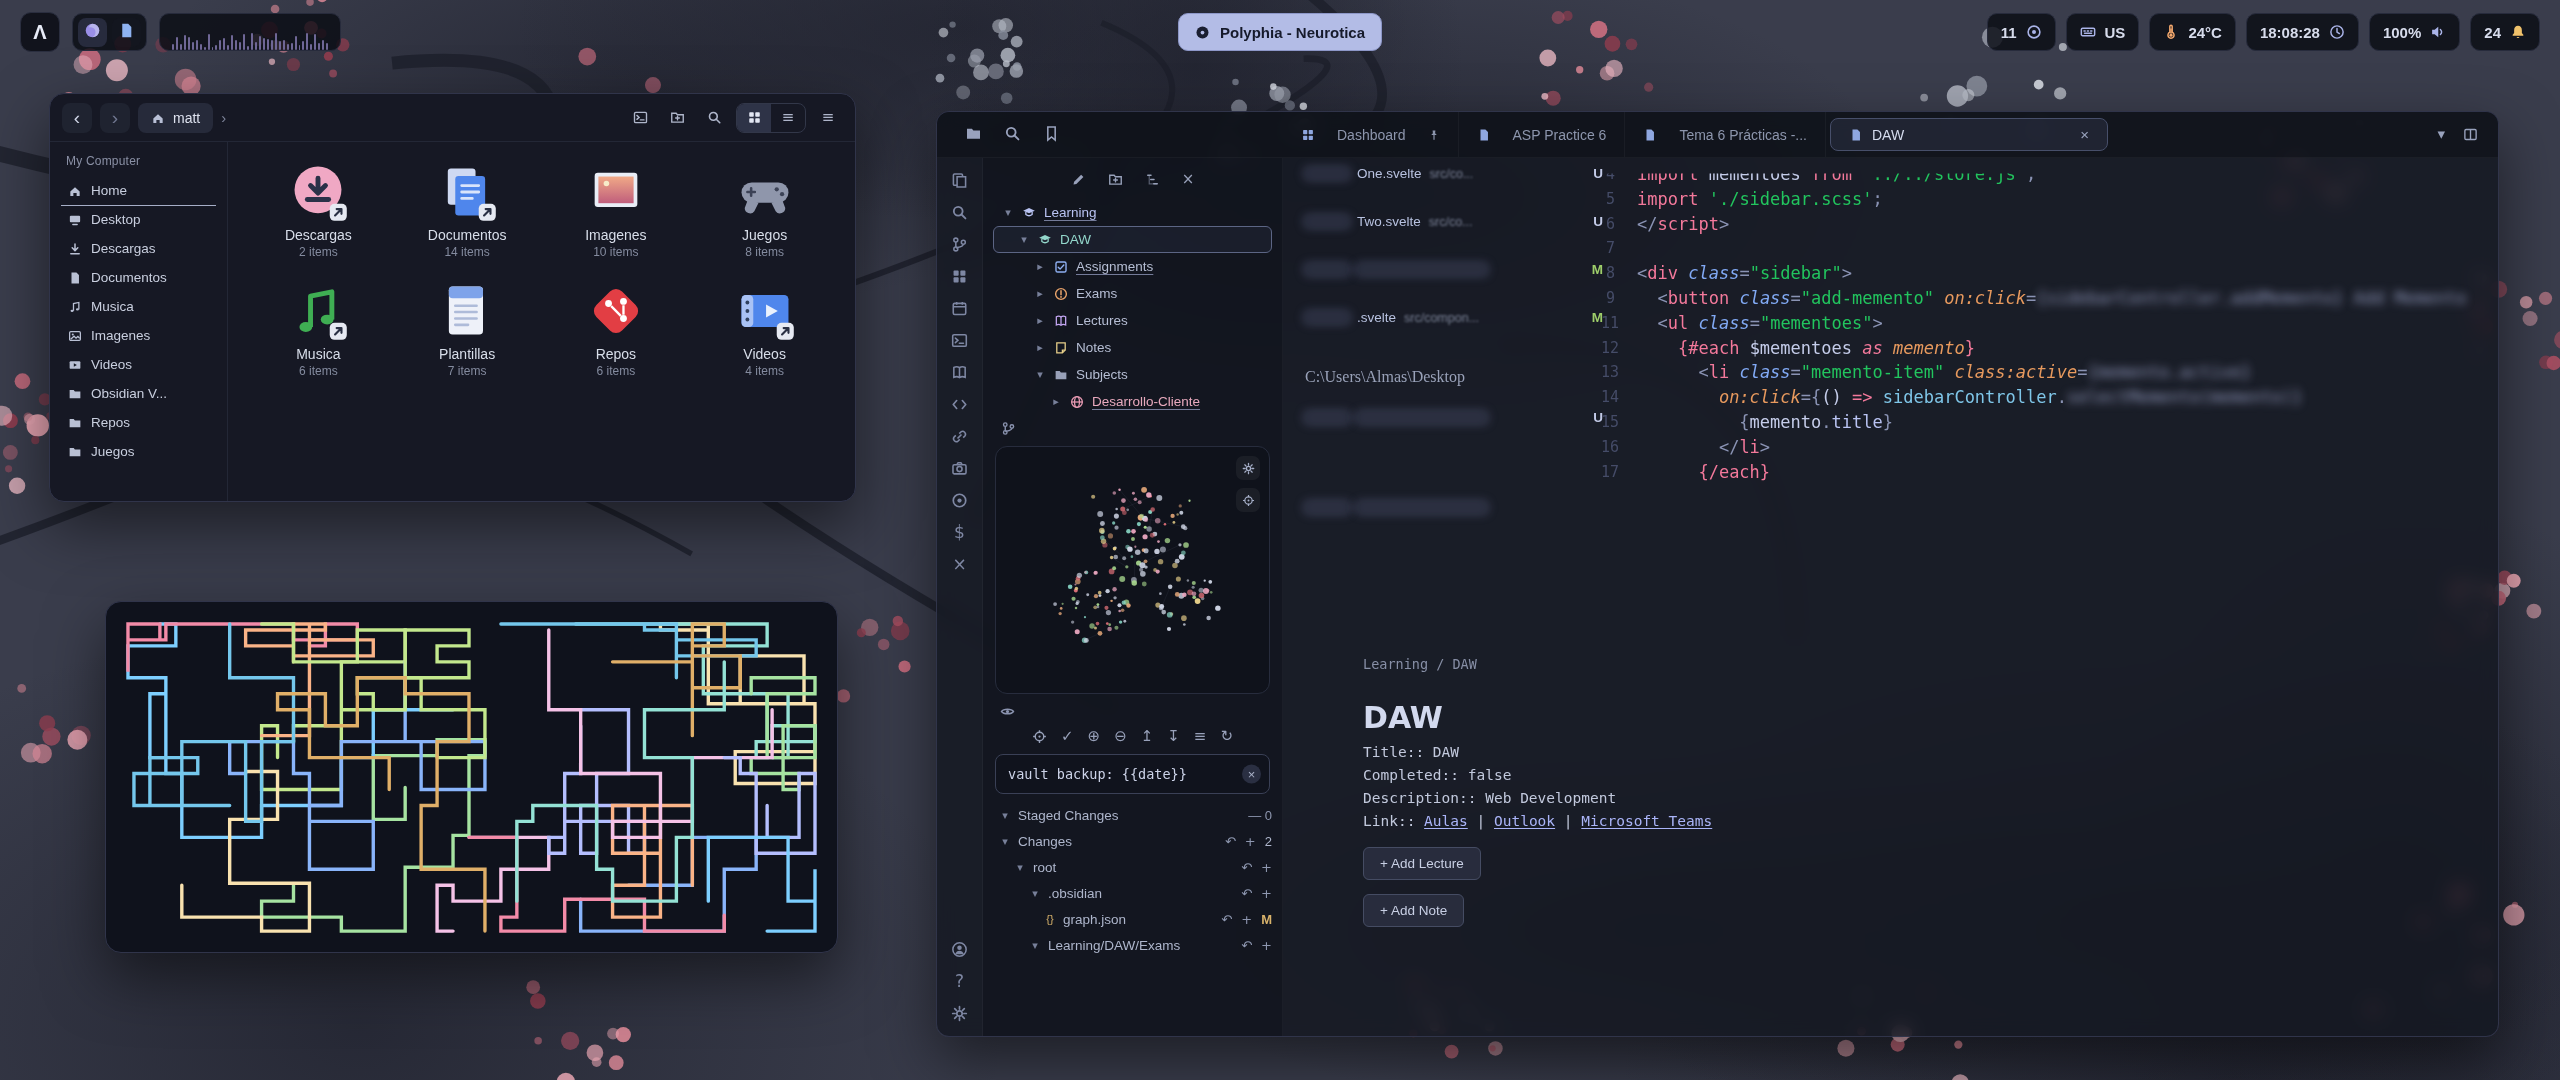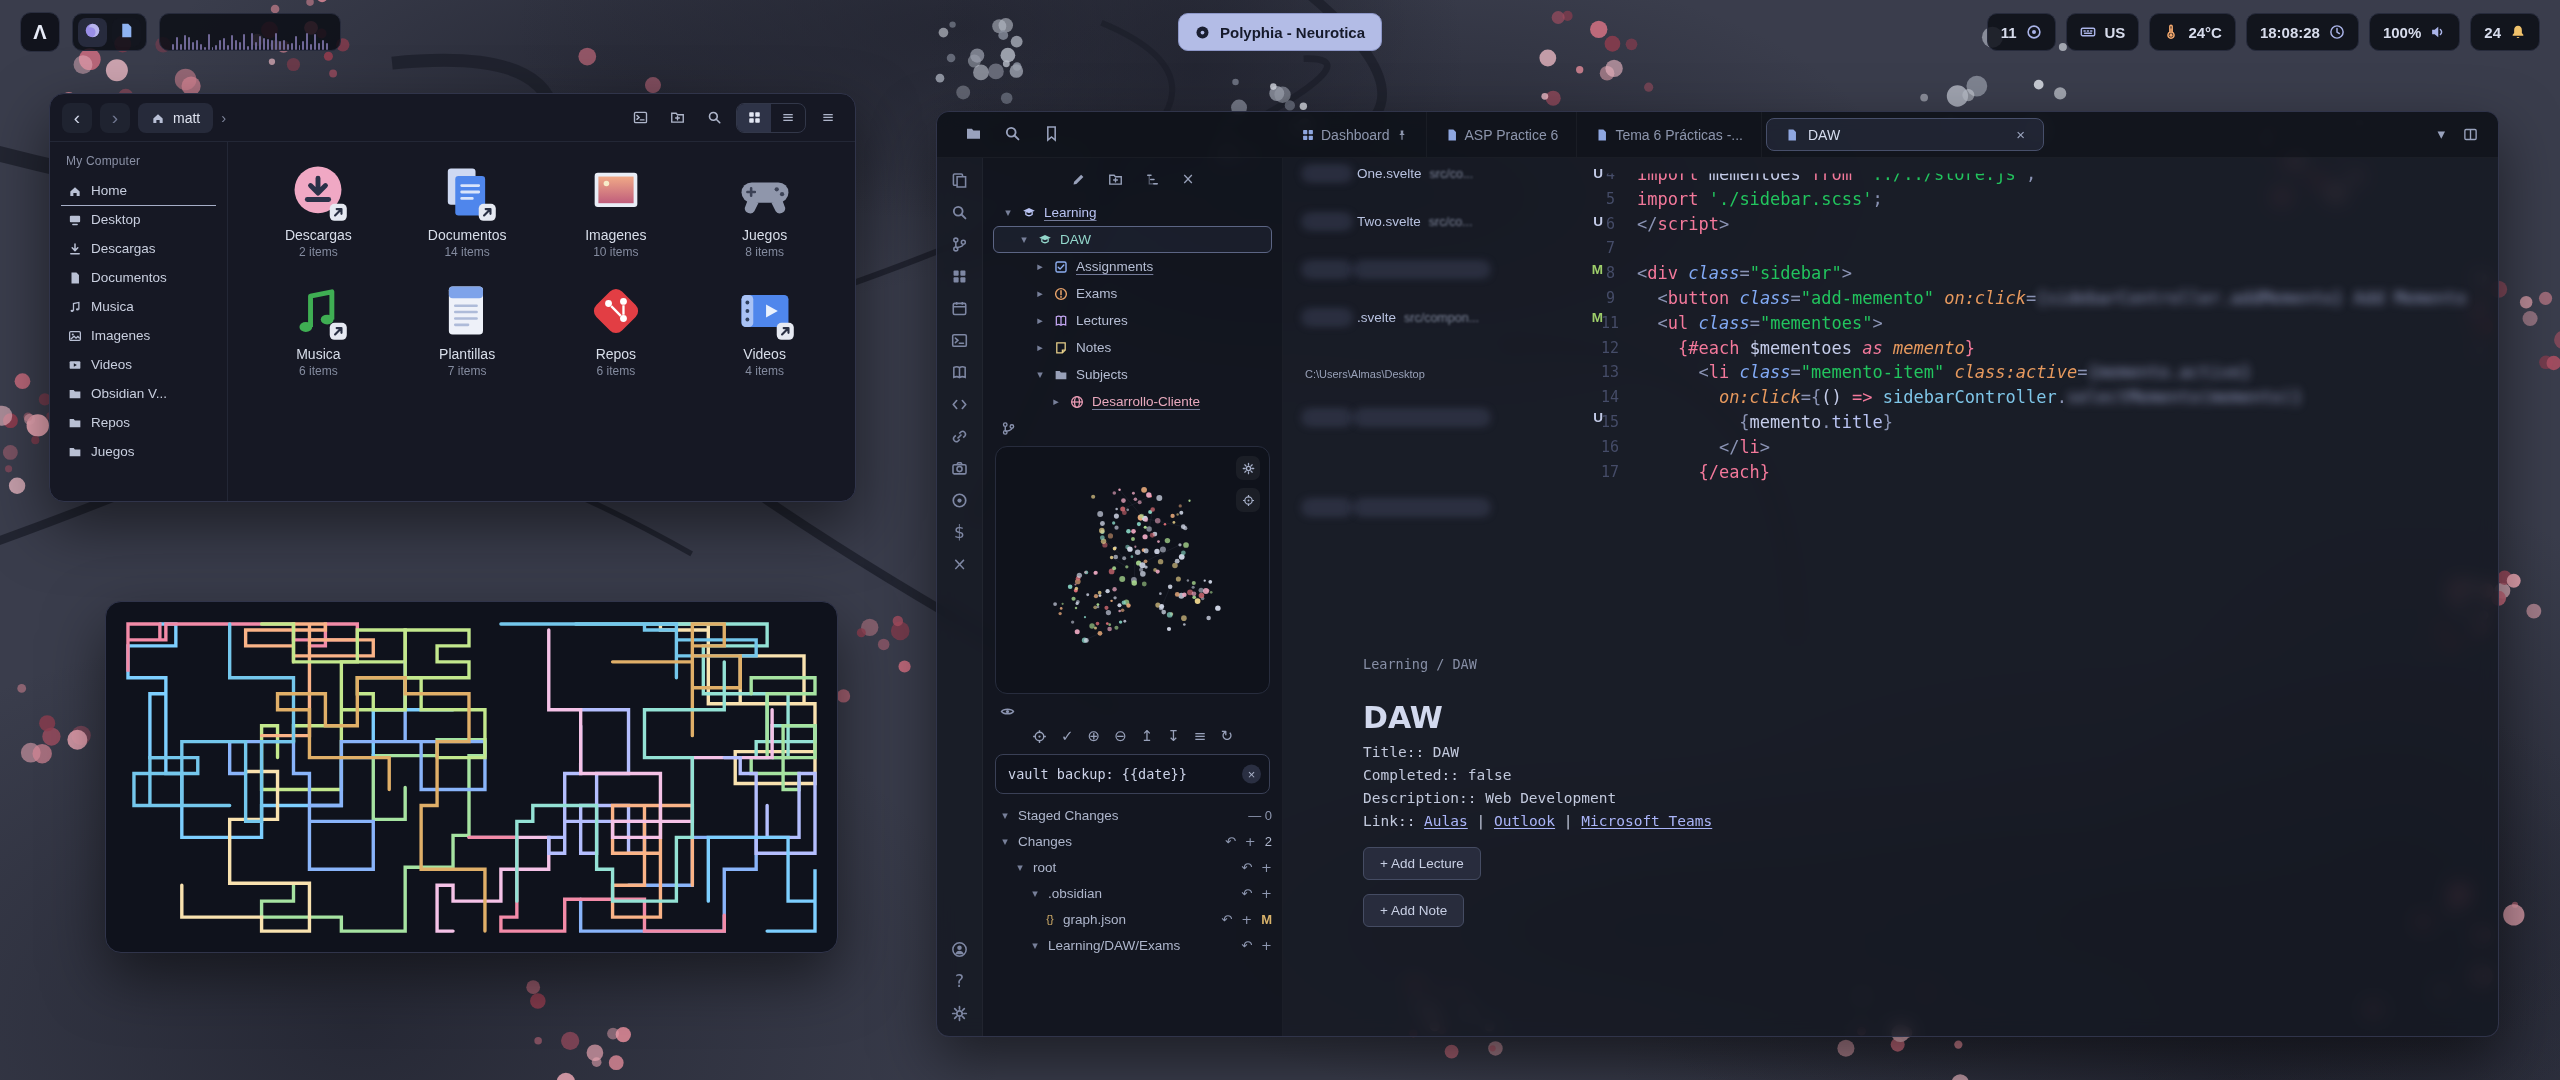--- a/index.html
+++ b/index.html
@@ -59,21 +59,21 @@
   .vsc{left:936px;top:111px;width:1563px;height:926px;background:rgba(20,23,33,.85);backdrop-filter:blur(9px);border-radius:13px;overflow:hidden;display:flex;flex-direction:column}
   .vs-tabbar{height:46px;display:flex;align-items:stretch;background:rgba(12,14,22,.55);border-bottom:1px solid rgba(255,255,255,.04);flex:none}
   .vs-lead{width:346px;display:flex;align-items:center;gap:22px;padding-left:28px;color:#99a2bd;font-size:17px;flex:none}
   .vs-tabs{display:flex;align-items:stretch}
   .vs-tab{display:flex;align-items:center;gap:9px;padding:0 18px;font-size:14px;color:#8d96ad;cursor:pointer;border-right:1px solid rgba(255,255,255,.04)}
   .vs-tab .t-ic{color:#8fa7e0;font-size:14px;display:flex}
   .vs-tab .t-pin{color:#8d96ad;font-size:12px;display:flex}
   .vs-tab .t-x{color:#9aa3bd;font-size:15px;margin-left:4px}
   .vs-tab.active{background:rgba(44,50,70,.55);color:#d5dcee;border:1px solid #474f6a;border-radius:8px;margin:6px 4px;min-width:278px;justify-content:space-between}
   .vs-tab.active .t-main{display:flex;gap:9px;align-items:center}
-  .t-main{display:flex;gap:6px;align-items:center}
+  .t-main{display:flex;gap:22px;align-items:center}
   .vs-acts{margin-left:auto;display:flex;align-items:center;gap:18px;padding-right:20px;color:#99a2bd;font-size:15px}
   .vs-body{flex:1;display:flex;min-height:0}
   .vs-activity{width:46px;flex:none;display:flex;flex-direction:column;align-items:center;gap:15px;padding:14px 0;color:#7e87a3;font-size:17px;border-right:1px solid rgba(255,255,255,.035)}
   .vs-activity .ab{display:flex;cursor:pointer}
   .vs-activity .spacer{margin-top:auto}
   .vs-side{width:300px;flex:none;display:flex;flex-direction:column;padding:4px 10px;background:rgba(11,13,20,.38);border-right:1px solid rgba(255,255,255,.035)}
   .side-tools{display:flex;gap:22px;justify-content:center;padding:10px 0 12px;color:#98a1ba;font-size:15px}
   .side-tools .st{cursor:pointer;display:flex}
   .tree-row{height:27px;display:flex;align-items:center;gap:7px;font-size:13.5px;color:#b6bed4;cursor:pointer;border:1px solid transparent;border-radius:6px}
   .tree-row .chev{width:12px;color:#78809a;font-size:11px;text-align:center}
@@ -96,21 +96,21 @@
   .scm-row .ri{margin-left:auto;display:flex;gap:9px;align-items:center;color:#8e97b0;font-size:13px}
   .scm-row .st-m{color:#d9b36b;font-weight:bold}
   .scm-row .badge{color:#aeb6cc}
   .vs-main{flex:1;position:relative;overflow:hidden}
   .cf-row{position:absolute;left:22px;width:298px;display:flex;align-items:center;gap:8px;font-size:13.5px;color:#b8c2e0}
   .cf-blur{width:44px;height:11px;border-radius:3px;background:#59608046;box-shadow:0 0 6px #596080;filter:blur(3px)}
   .cf-blur.wide{width:130px}
   .cf-name{white-space:nowrap}
   .cf-path{color:#7b8297;font-size:12.5px;white-space:nowrap;filter:blur(.8px)}
   .cf-status{margin-left:auto;font-weight:bold}
-  .path-note{position:absolute;left:22px;top:210px;font-family:Liberation Sans, sans-serif;font-size:11px;color:#99a1b8;filter:blur(.7px)}
+  .path-note{position:absolute;left:22px;top:210px;font-family:Liberation Serif, serif;font-size:16px;color:#99a1b8;filter:blur(.7px)}
   #code-block{position:absolute;left:318px;top:4px;font-family:"DejaVu Sans Mono",monospace;font-size:17px;line-height:24.8px;cursor:text}
   .code-line{display:flex;white-space:pre}
   .code-line .ln{width:36px;text-align:right;padding-right:22px;color:#454c68;font-size:15px;flex:none}
   .code-line.cut{clip-path:inset(46% 0 0 0)}
   .tk-k{color:#f3799b}.tk-ki{color:#f3799b;font-style:italic}.tk-s{color:#22c55e}.tk-p{color:#8a93b4}
   .tk-t{color:#f3799b}.tk-a{color:#82aaf5;font-style:italic}.tk-d{color:#e89a5e;font-style:italic}
   .tk-v{color:#c5cdea}.tk-o{color:#7fc6e8}.tk-pr{color:#b9c3f2}
   .tk-b{filter:blur(4.5px);color:#8d96b8}
   .vs-preview{position:absolute;left:80px;top:498px;width:730px}
   .pv-crumb{font-size:13.5px;color:#878fa6;font-family:"DejaVu Sans Mono",monospace}

